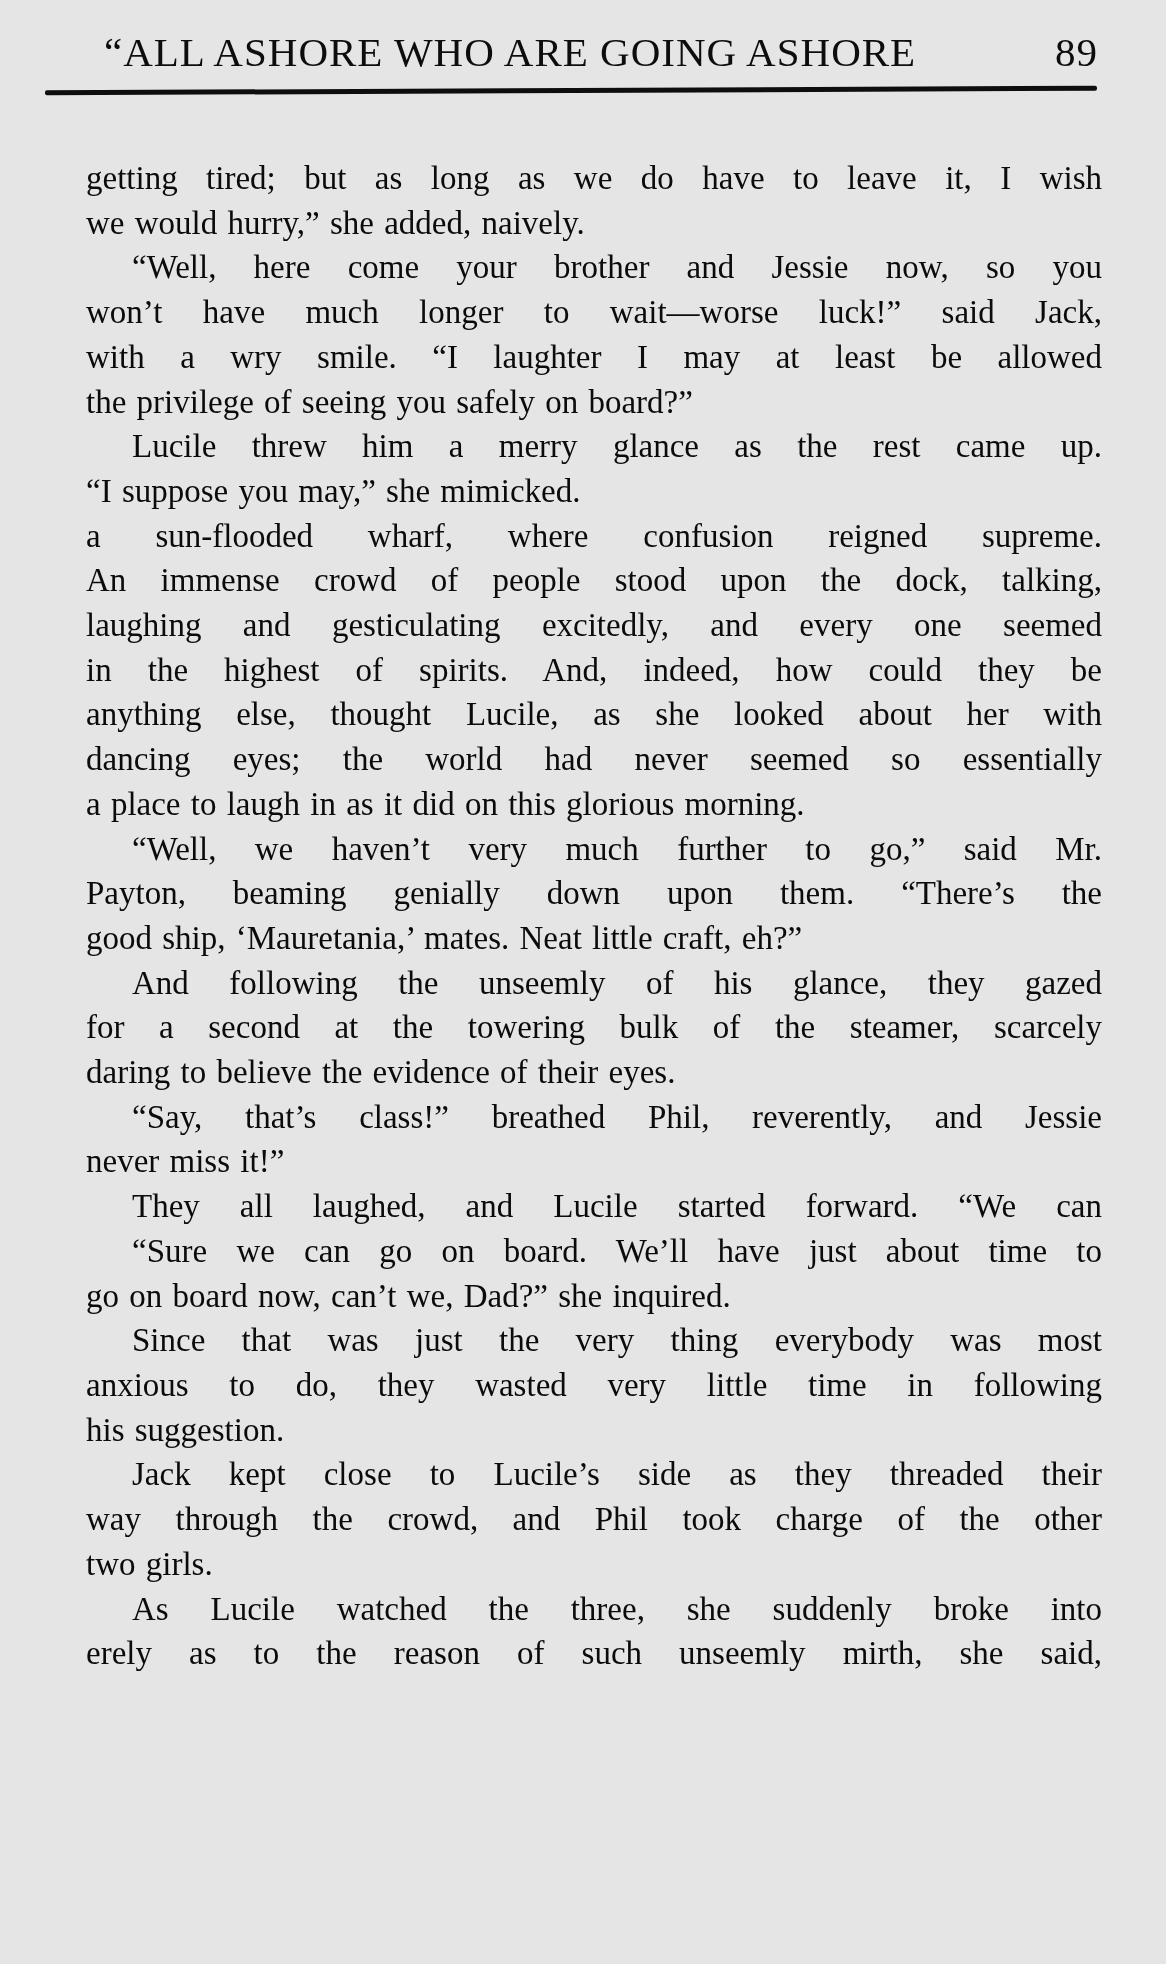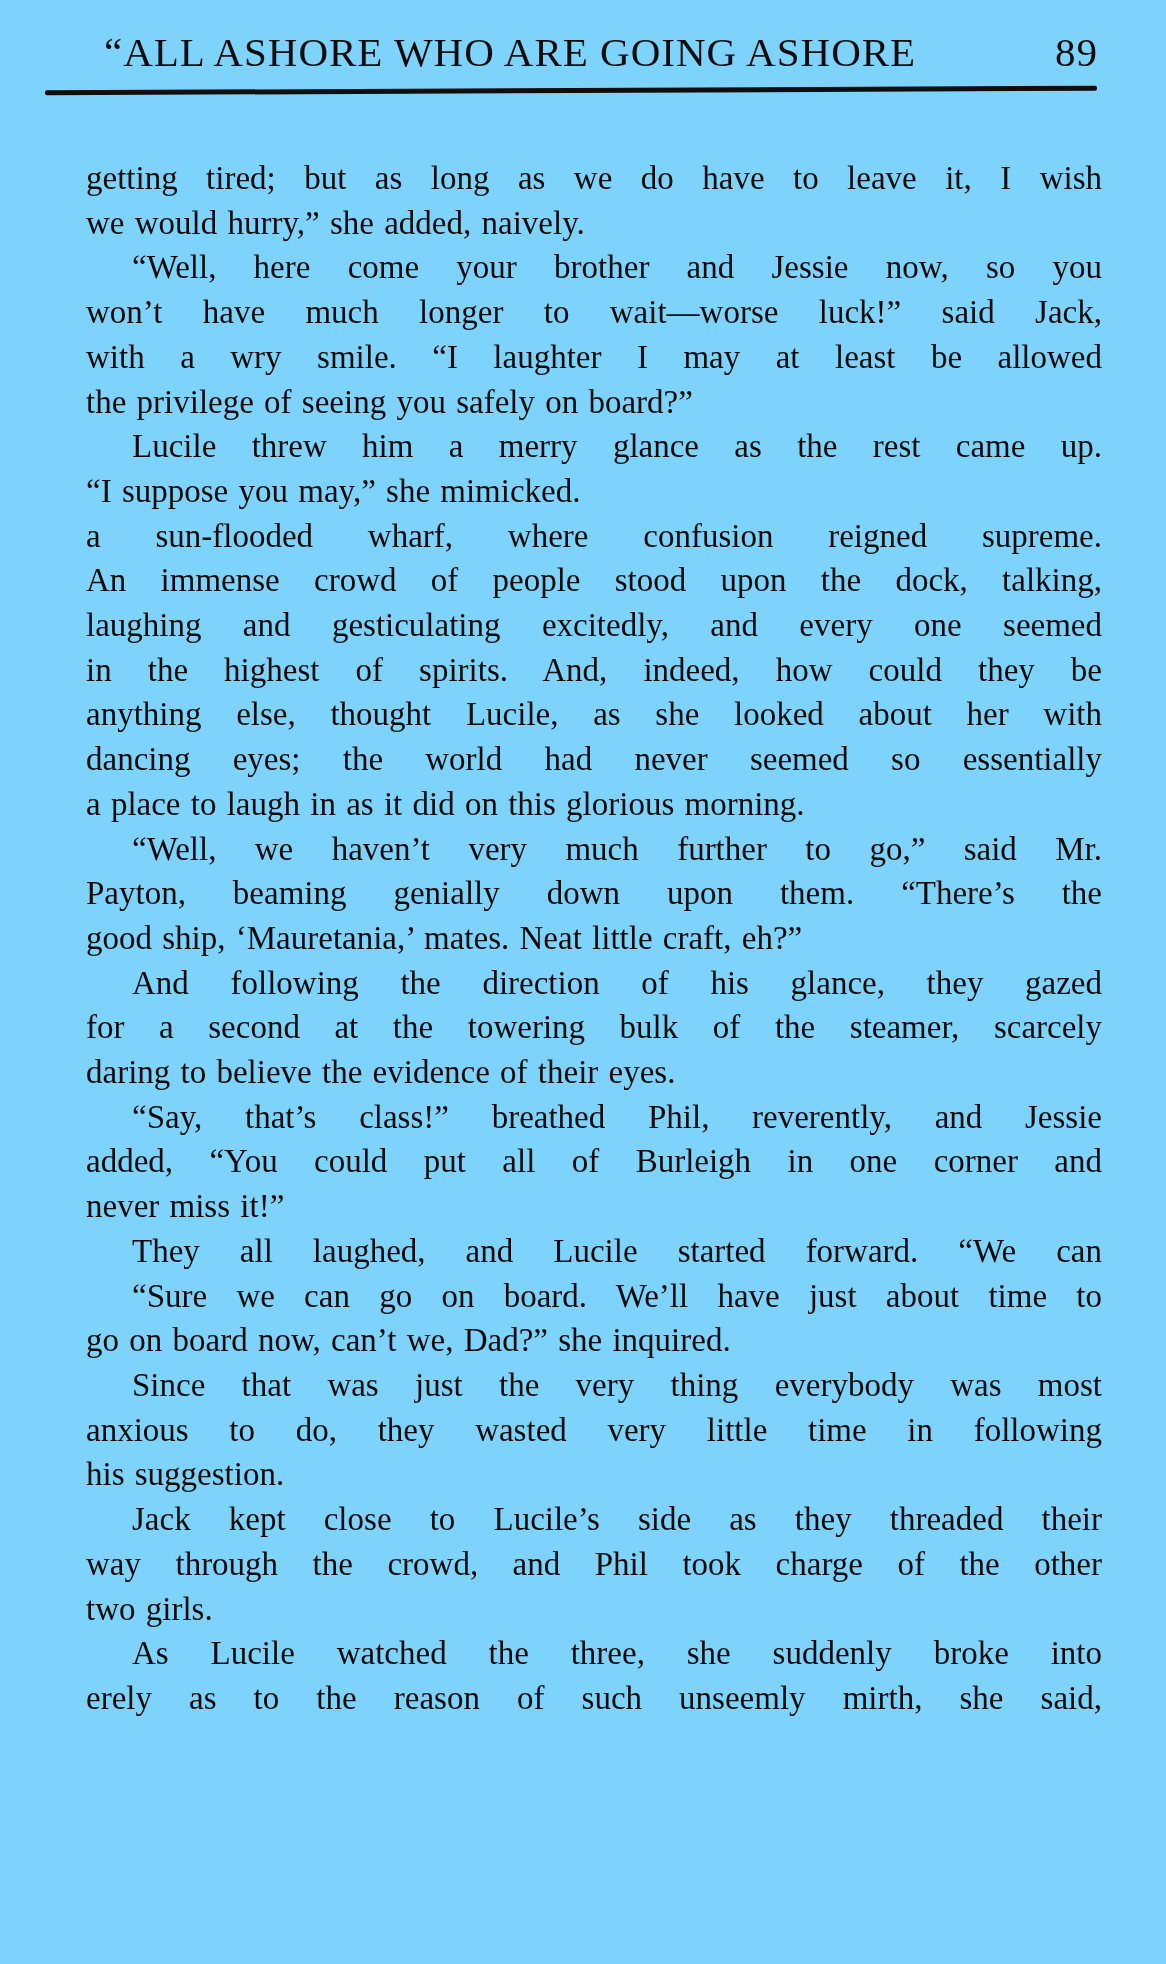--- a/index.html
+++ b/index.html
@@ -4,21 +4,21 @@
 <style>
   html, body {
     margin: 0;
     padding: 0;
     background: #ffffff;
   }
   #page {
     position: relative;
     width: 1166px;
     height: 1964px;
-    background: #7dd3fc;
+    background: #e5e5e5;
     color: #0a0a0a;
     font-family: "Liberation Serif", "DejaVu Serif", serif;
     overflow: hidden;
   }
   .header {
     position: absolute;
     left: 104px;
     right: 68px;
     top: 28px;
     display: flex;
@@ -86,25 +86,24 @@
       <div class="line j">a sun-flooded wharf, where confusion reigned supreme.</div>
       <div class="line j">An immense crowd of people stood upon the dock, talking,</div>
       <div class="line j">laughing and gesticulating excitedly, and every one seemed</div>
       <div class="line j">in the highest of spirits. And, indeed, how could they be</div>
       <div class="line j">anything else, thought Lucile, as she looked about her with</div>
       <div class="line j">dancing eyes; the world had never seemed so essentially</div>
       <div class="line">a place to laugh in as it did on this glorious morning.</div>
       <div class="line j indent">“Well, we haven’t very much further to go,” said Mr.</div>
       <div class="line j">Payton, beaming genially down upon them. “There’s the</div>
       <div class="line">good ship, ‘Mauretania,’ mates. Neat little craft, eh?”</div>
-      <div class="line j indent">And following the direction of his glance, they gazed</div>
+      <div class="line j indent">And following the unseemly of his glance, they gazed</div>
       <div class="line j">for a second at the towering bulk of the steamer, scarcely</div>
       <div class="line">daring to believe the evidence of their eyes.</div>
       <div class="line j indent">“Say, that’s class!” breathed Phil, reverently, and Jessie</div>
-      <div class="line j">added, “You could put all of Burleigh in one corner and</div>
       <div class="line">never miss it!”</div>
       <div class="line j indent">They all laughed, and Lucile started forward. “We can</div>
       <div class="line j indent">“Sure we can go on board. We’ll have just about time to</div>
       <div class="line">go on board now, can’t we, Dad?” she inquired.</div>
       <div class="line j indent">Since that was just the very thing everybody was most</div>
       <div class="line j">anxious to do, they wasted very little time in following</div>
       <div class="line">his suggestion.</div>
       <div class="line j indent">Jack kept close to Lucile’s side as they threaded their</div>
       <div class="line j">way through the crowd, and Phil took charge of the other</div>
       <div class="line">two girls.</div>

